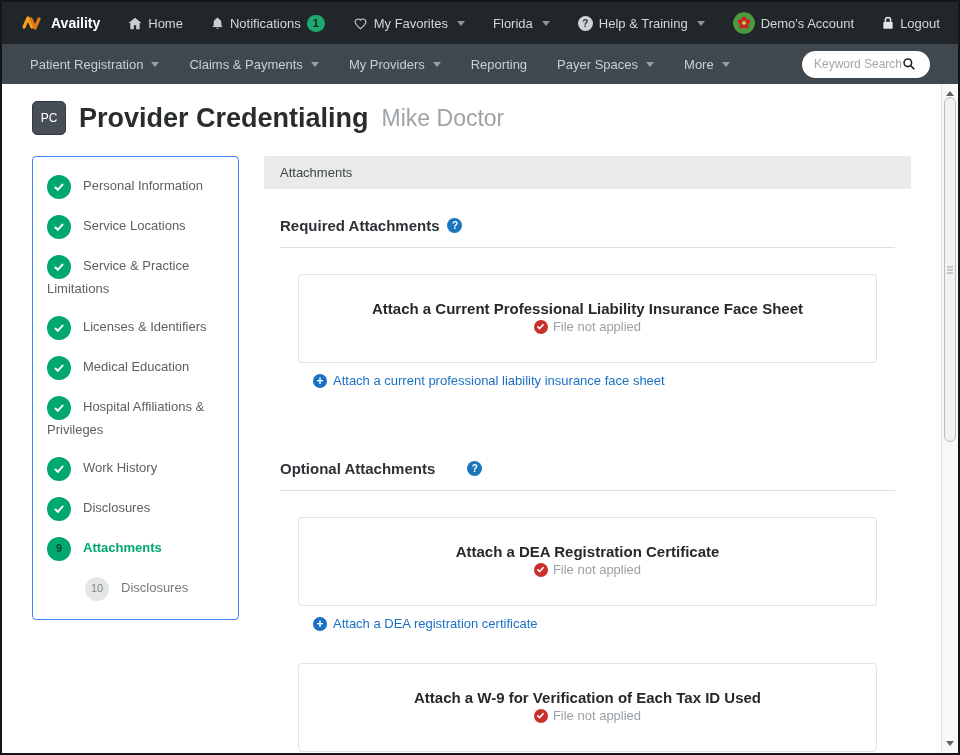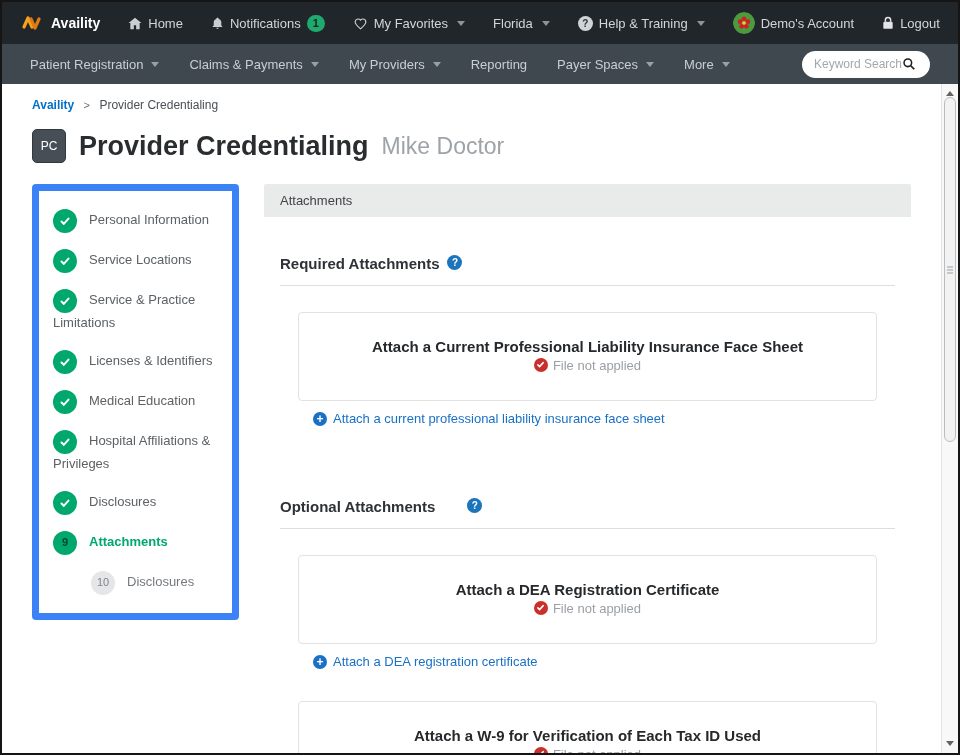--- a/index.html
+++ b/index.html
@@ -64,21 +64,21 @@
     border:1px solid #32383d;
     text-align:center;
   }
   .page-title { font-size:27px; font-weight:bold; color:#2a2d30; }
   .page-subtitle { font-size:23px; color:#9ea3a8; }
 
   .columns { display:flex; align-items:flex-start; gap:25px; margin:21px 30px 0 30px; }
 
   
   .steps-card {
-    width:207px; flex:none; border:7px solid #3b82f6; border-radius:4px;
+    width:207px; flex:none; border:1px solid #3b82f6; border-radius:4px;
     background:#fff; padding:10px 8px 10px 14px;
   }
   .steps-card ul { list-style:none; }
   .steps-card li { padding:8px 0; font-size:13px; color:#5c6165; line-height:1.6; cursor:pointer; }
   .step-circle {
     display:inline-flex; width:24px; height:24px; border-radius:50%;
     background:#00a86d; color:#fff; align-items:center; justify-content:center;
     margin-right:12px; vertical-align:middle; font-size:11px; flex:none;
   }
   .step-circle.pending { background:#e4e6e8; color:#7f858a;margin-left:38px; }
@@ -88,34 +88,34 @@
 
   
   .main-panel { flex:1; min-width:0; }
   .panel-header {
     background:#e9eaea; padding:9px 16px; font-size:13px; color:#3f4448;
     border-radius:2px 2px 0 0;
   }
   .section { padding:0 16px; }
   .section h2 {
     font-size:15px; font-weight:bold; color:#2e3236;
-    display:flex; gap:8px; margin:38px 0 13px;
+    display:flex; align-items:center; gap:8px; margin:28px 0 13px;
   }
   .help-circle-blue {
     width:15px; height:15px; border-radius:50%; background:#1b75bb; color:#fff;
     font-size:10px; font-weight:bold; display:inline-flex; align-items:center; justify-content:center;
     cursor:pointer;
   }
   .rule { border:none; border-top:1px solid #ddd; }
   .att-card {
     margin:26px 18px 0 18px; border:1px solid #e2e2e2; border-radius:4px;
     background:#fff; text-align:center; padding:25px 20px 27px;
   }
   .att-card .card-title { font-size:15px; font-weight:bold; color:#26292c; }
-  .status { margin-top:0; font-size:13px; color:#9aa0a5; display:inline-flex; align-items:flex-start; gap:5px; }
+  .status { margin-top:0; font-size:13px; color:#9aa0a5; display:inline-flex; align-items:center; gap:5px; }
   .err-icon {
     width:14px; height:14px; border-radius:50%; background:#c9302c;
     display:inline-flex; align-items:center; justify-content:center; flex:none;
   }
   .add-link {
     display:flex; align-items:center; gap:6px; margin:10px 18px 0 33px;
     color:#1a70c4; font-size:13px; cursor:pointer; text-decoration:none;
   }
   .plus-icon {
     width:14px; height:14px; border-radius:50%; background:#1a70c4; color:#fff;
@@ -235,25 +235,20 @@
       <input type="text" placeholder="Keyword Search" style="">
       <svg width="14" height="14" viewBox="0 0 24 24">
         <circle cx="10" cy="10" r="6.5" fill="none" stroke="#1c1c1c" stroke-width="2.6"></circle>
         <line x1="15" y1="15" x2="21" y2="21" stroke="#1c1c1c" stroke-width="3"></line>
       </svg>
     </div>
   </div>
 
   <div class="page">
 
-    <div class="breadcrumb">
-      <span class="root">Availity</span>
-      <span class="sep">&gt;</span>
-      <span>Provider Credentialing</span>
-    </div>
 
     <div class="title-row">
       <div class="pc-badge">PC</div>
       <span class="page-title">Provider Credentialing</span>
       <span class="page-subtitle">Mike Doctor</span>
     </div>
 
     <div class="columns">
 
       <div class="steps-card">
@@ -292,20 +287,27 @@
                   <path d="M2.5 6.5l2.3 2.3 4.7-5.2" fill="none" stroke="#fff" stroke-width="2" stroke-linecap="round"></path>
                 </svg>
               </span><span class="step-label">Medical Education</span>
           </li>
           <li>
             <span class="step-circle">
                 <svg width="12" height="12" viewBox="0 0 12 12">
                   <path d="M2.5 6.5l2.3 2.3 4.7-5.2" fill="none" stroke="#fff" stroke-width="2" stroke-linecap="round"></path>
                 </svg>
               </span><span class="step-label">Hospital Affiliations &amp; Privileges</span>
+          </li>
+          <li>
+            <span class="step-circle">
+                <svg width="12" height="12" viewBox="0 0 12 12">
+                  <path d="M2.5 6.5l2.3 2.3 4.7-5.2" fill="none" stroke="#fff" stroke-width="2" stroke-linecap="round"></path>
+                </svg>
+              </span><span class="step-label">Work History</span>
           </li>
           <li>
             <span class="step-circle">
                 <svg width="12" height="12" viewBox="0 0 12 12">
                   <path d="M2.5 6.5l2.3 2.3 4.7-5.2" fill="none" stroke="#fff" stroke-width="2" stroke-linecap="round"></path>
                 </svg>
               </span><span class="step-label">Disclosures</span>
           </li>
           <li class="active">
             <span class="step-circle active">9</span><span class="step-label">Attachments</span>

